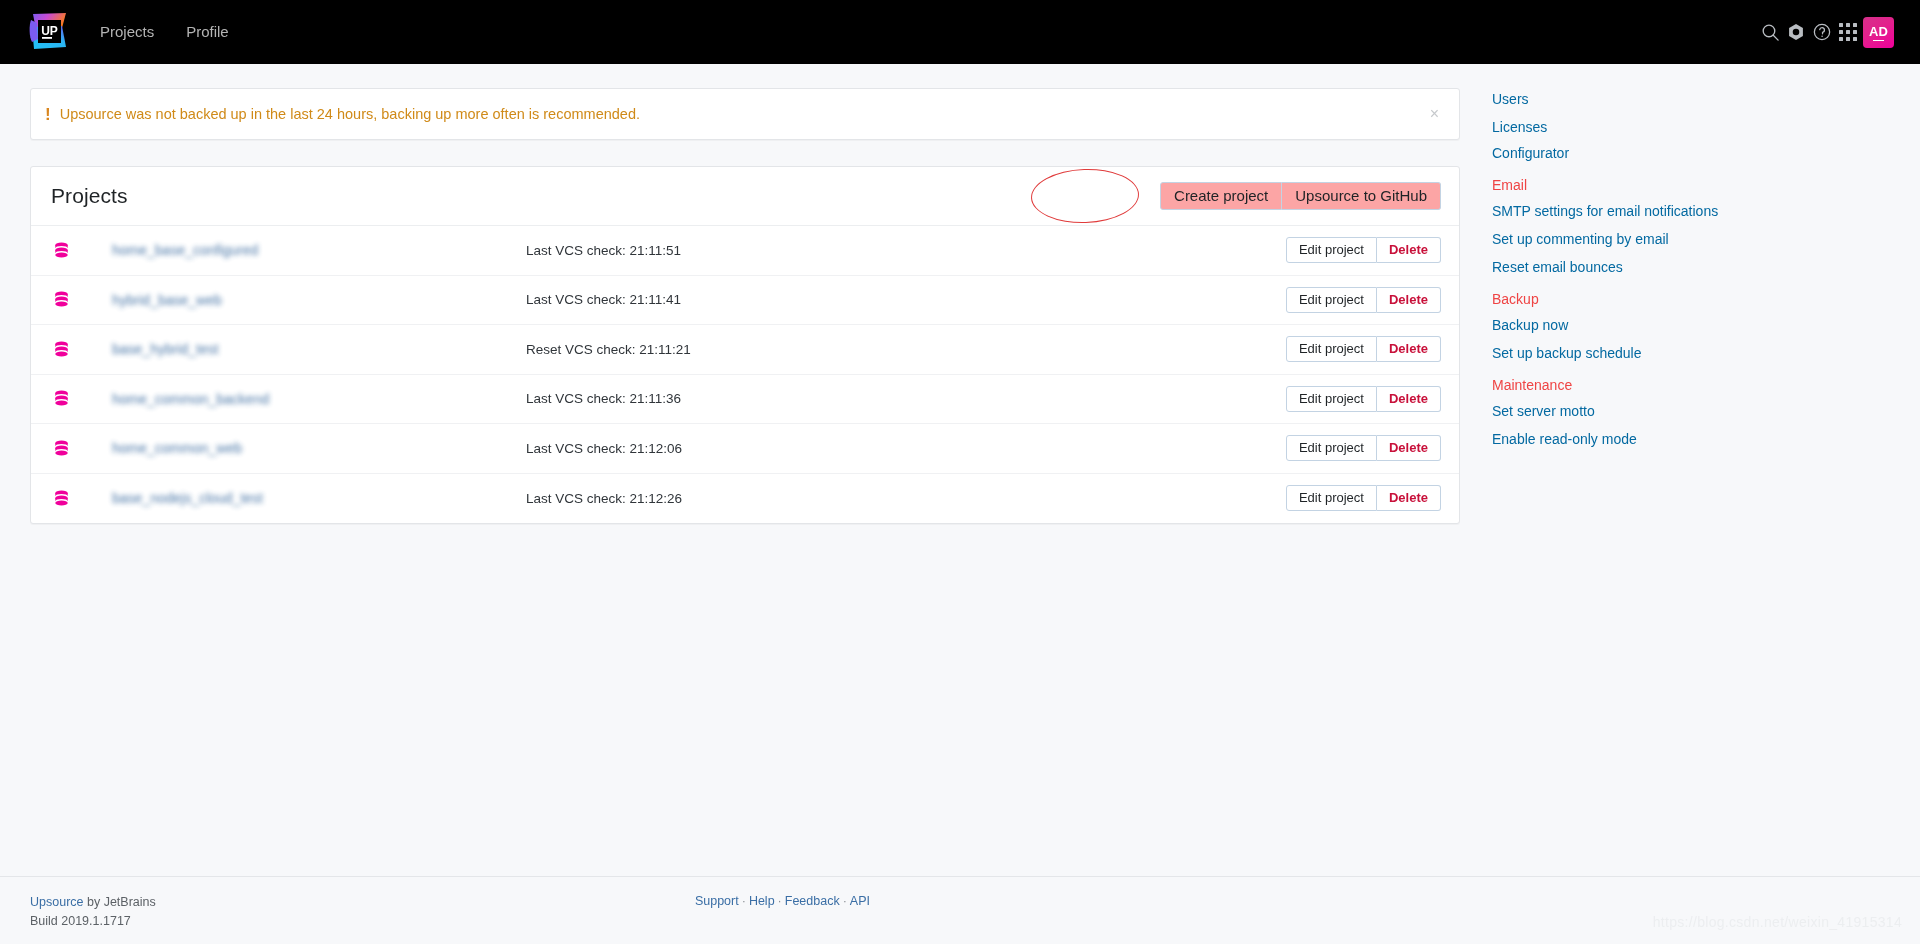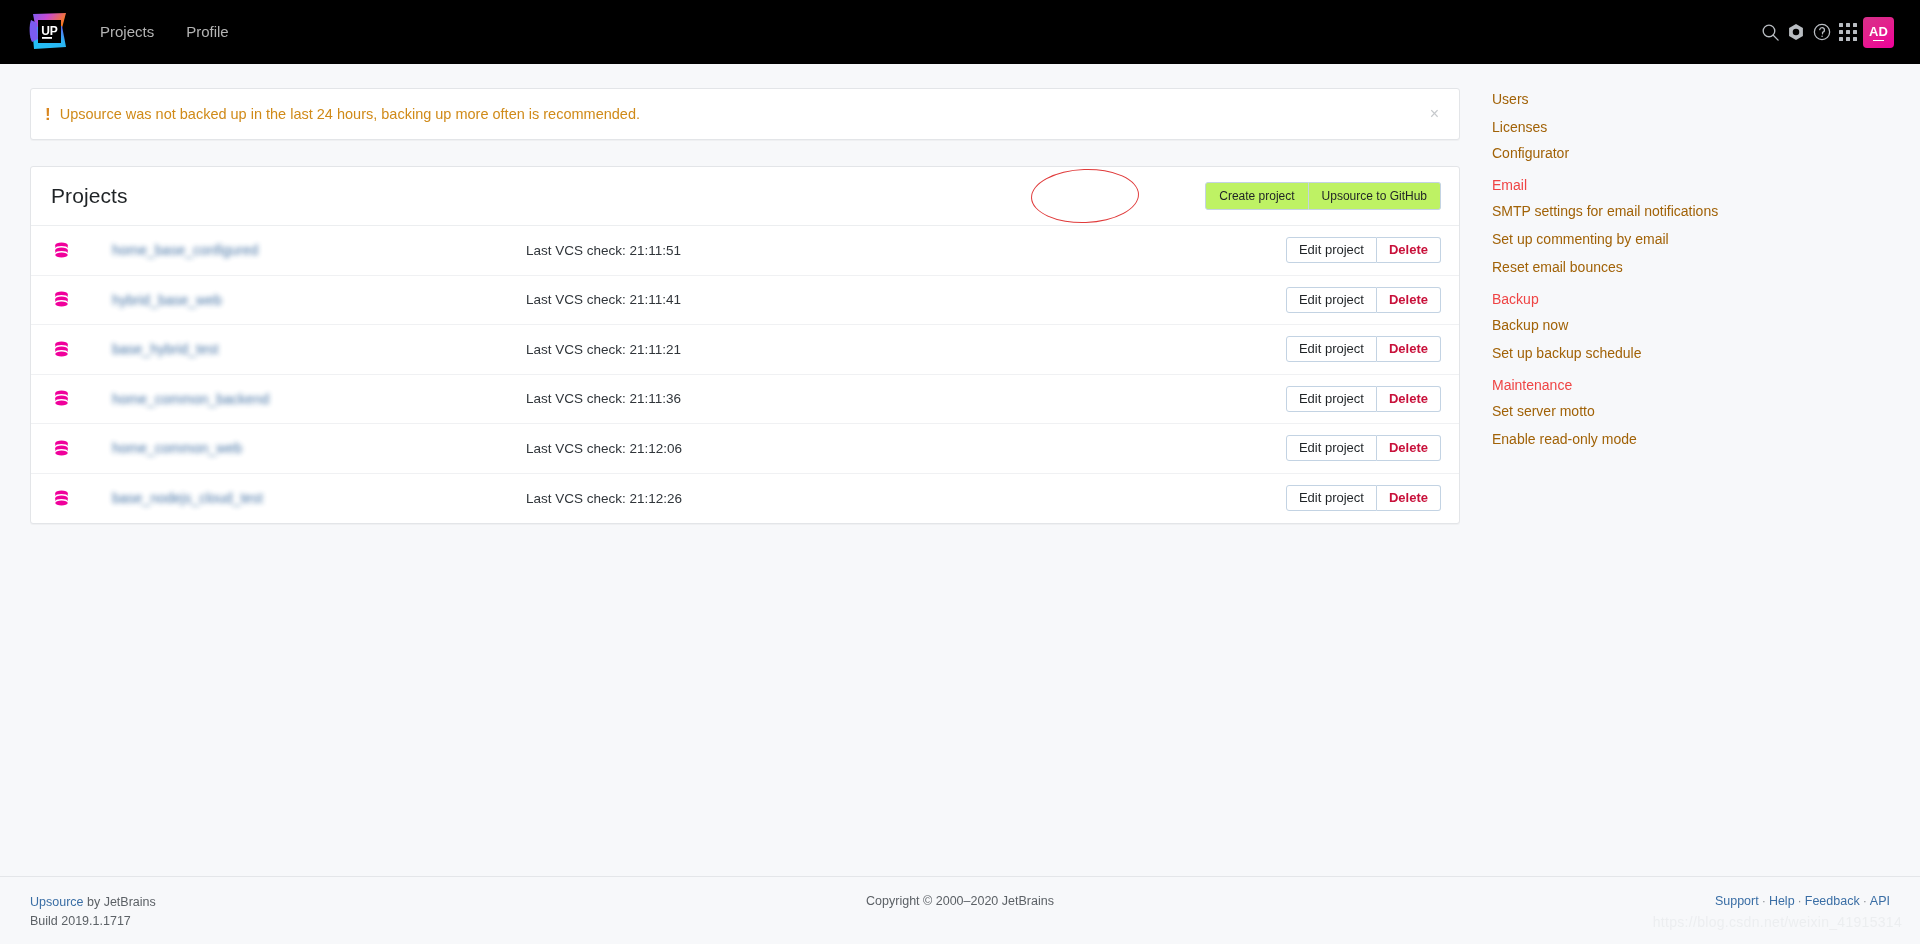--- a/index.html
+++ b/index.html
@@ -197,24 +197,24 @@
   }
 
   .card-head-spacer { flex: 1 1 auto; }
 
   .btn-group {
     display: flex;
     align-items: stretch;
   }
 
   .btn {
-    background: #bef264;
+    background: #fca5a5;
     border: 1px solid #c3d3e3;
     color: #1f2326;
-    font-size: 12px;
+    font-size: 15px;
     font-family: "Liberation Sans", sans-serif;
     padding: 0 13px;
     height: 28px;
     cursor: pointer;
     line-height: 26px;
     white-space: nowrap;
   }
 
   .btn-group .btn:first-child {
     border-radius: 3px 0 0 3px;
@@ -298,21 +298,21 @@
     cursor: pointer;
     white-space: nowrap;
     color: #1f2326;
   }
   .btn-sm.first { border-radius: 3px 0 0 3px; }
   .btn-sm.last  { border-radius: 0 3px 3px 0; border-left: none; color: #c8103a; font-weight: bold; }
 
   
   .side-link {
     display: block;
-    color: #a16207;
+    color: #0369a1;
     font-size: 14px;
     text-decoration: none;
     cursor: pointer;
     line-height: 1;
     margin-bottom: 14px;
   }
 
   .side-link.tight { margin-bottom: 12px; }
 
   .side-head {
@@ -526,21 +526,21 @@
     <ellipse cx="7.5" cy="3" rx="6.2" ry="2.4" fill="#f0009b"></ellipse>
     <rect x="1.3" y="3" width="12.4" height="3.2" fill="#f0009b"></rect>
     <ellipse cx="7.5" cy="6.2" rx="6.2" ry="2.3" fill="#ffffff"></ellipse>
     <ellipse cx="7.5" cy="8.0" rx="6.2" ry="2.4" fill="#f0009b"></ellipse>
     <rect x="1.3" y="8" width="12.4" height="3.2" fill="#f0009b"></rect>
     <ellipse cx="7.5" cy="11.2" rx="6.2" ry="2.3" fill="#ffffff"></ellipse>
     <ellipse cx="7.5" cy="13.0" rx="6.2" ry="2.4" fill="#f0009b"></ellipse>
   </svg>
             </span>
     <span class="row-name">base_hybrid_test</span>
-    <span class="row-vcs">Last VCS check: 21:11:21</span>
+    <span class="row-vcs">Reset VCS check: 21:11:21</span>
     <span class="row-actions">
       <button class="btn-sm first">Edit project</button>
       <button class="btn-sm last">Delete</button>
     </span>
           </div>
           <div class="row">
     <span class="row-icon">
   <svg width="15" height="17" viewBox="0 0 15 17">
     <ellipse cx="7.5" cy="3" rx="6.2" ry="2.4" fill="#f0009b"></ellipse>
     <rect x="1.3" y="3" width="12.4" height="3.2" fill="#f0009b"></rect>
@@ -619,17 +619,16 @@
 
 </div>
 
 <div class="footer">
   <div class="footer-left">
     <div>
       <a>Upsource</a><span> by JetBrains</span>
     </div>
     <div>Build 2019.1.1717</div>
   </div>
-  <div class="footer-center">Copyright © 2000–2020 JetBrains</div>
   <div class="footer-right"><a>Support</a><span class="dot">·</span><a>Help</a><span class="dot">·</span><a>Feedback</a><span class="dot">·</span><a>API</a></div>
 </div>
 
 <div class="watermark">https://blog.csdn.net/weixin_41915314</div>
 
 </body></html>

